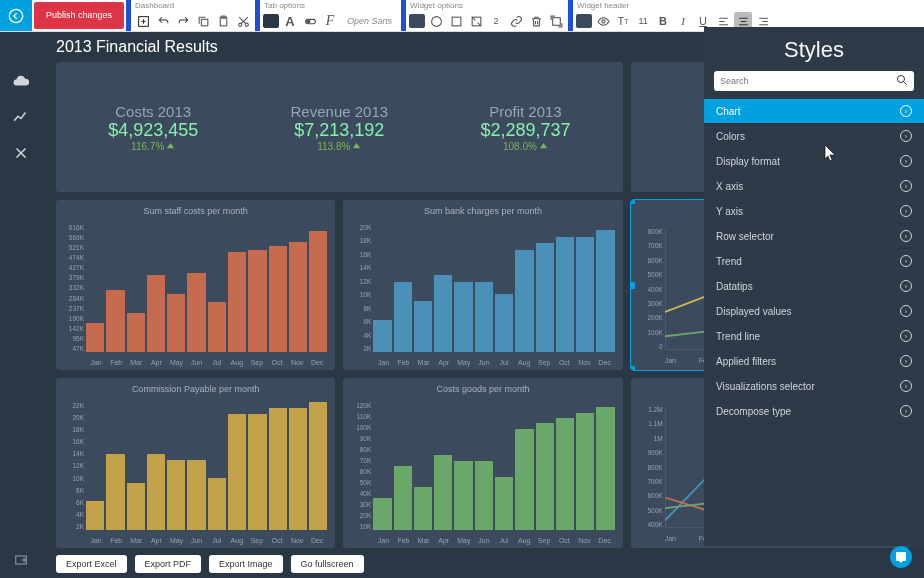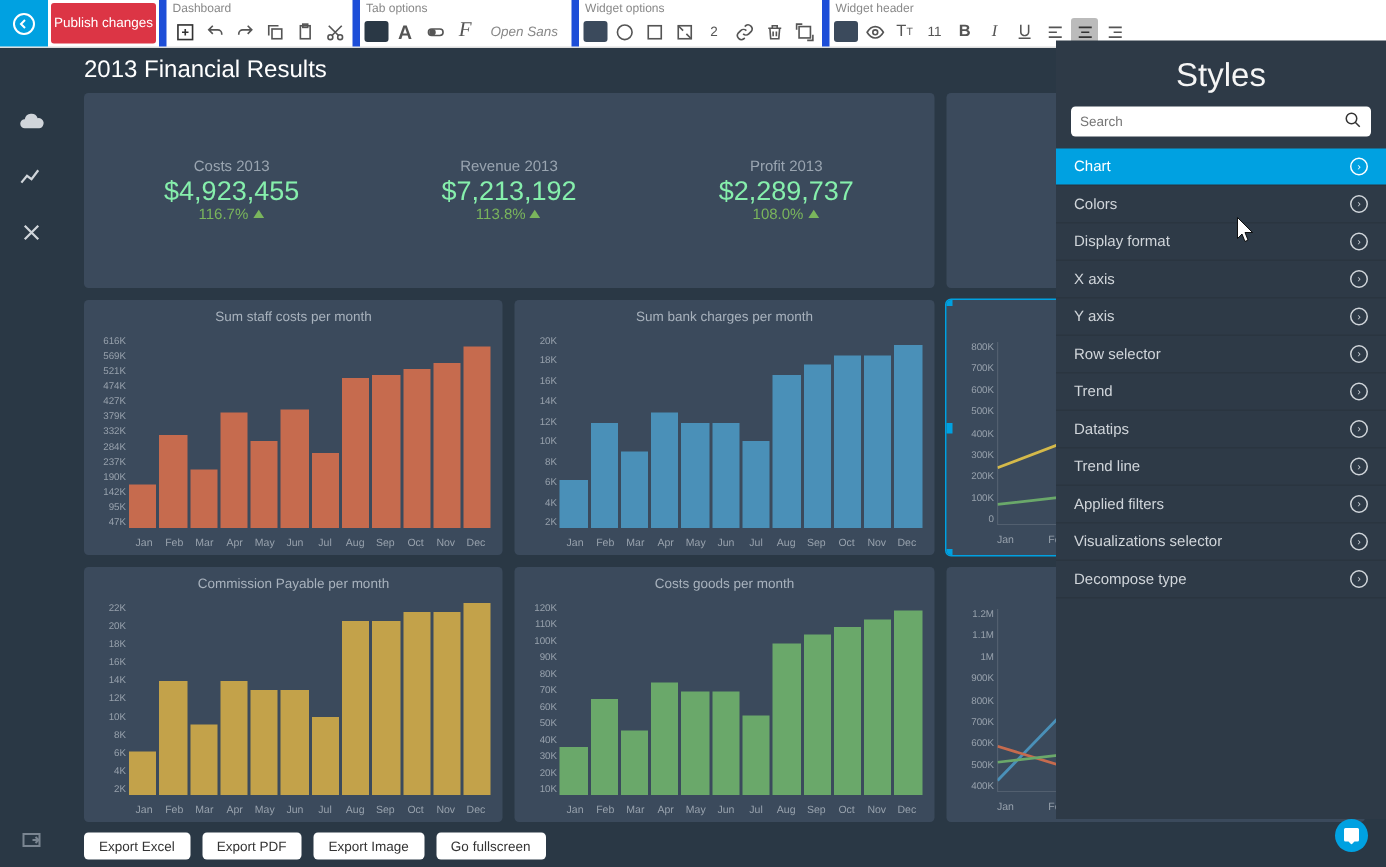--- a/index.html
+++ b/index.html
@@ -1,21 +1,21 @@
 <!DOCTYPE html>
 <html><head>
 <meta charset="utf-8">
 <style>
 * { margin: 0; padding: 0; box-sizing: border-box; }
 body { font-family: "Segoe UI", Arial, sans-serif; font-size: 11px; background: #fff; width: 924px; height: 578px; overflow: hidden; position: relative; }
 
 
 .topbar { height: 32px; background: #fff; display: flex; align-items: stretch; border-bottom: 1px solid #ddd; }
 .back-btn { width: 32px; background: #00a1e1; display: flex; align-items: center; justify-content: center; }
-.publish-btn { background: #dc3545; color: #fff; padding: 0 2px; display: flex; align-items: center; justify-content: center; font-size: 9px; line-height: 1.1; text-align: center; margin: 2px; border-radius: 2px; }
+.publish-btn { background: #dc3545; color: #fff; padding: 0 12px; display: flex; align-items: center; justify-content: center; font-size: 9px; line-height: 1.1; text-align: center; margin: 2px; border-radius: 2px; }
 .tool-section { display: flex; flex-direction: column; border-left: 5px solid #1d4ed8; }
 .tool-label { font-size: 8px; color: #888; padding: 1px 4px; }
 .tool-row { display: flex; align-items: center; gap: 2px; padding: 0 3px; height: 20px; }
 .tbtn { width: 18px; height: 18px; display: flex; align-items: center; justify-content: center; color: #555; font-size: 11px; border-radius: 2px; }
 .tbtn svg { width: 13px; height: 13px; }
 .font-name { font-size: 9px; color: #888; padding: 0 6px; font-style: italic; }
 .num-input { width: 18px; font-size: 9px; color: #555; text-align: center; }
 .tbtn-active { background: #bbb; }
 
 
@@ -24,21 +24,21 @@
 .rail-bottom { position: absolute; bottom: 10px; left: 0; right: 0; display:flex; justify-content:center; }
 
 
 .main { position: absolute; left: 42px; top: 32px; right: 0; bottom: 0; background: #2a3845; }
 .page-title { color: #fff; font-size: 16px; padding: 6px 14px; font-weight: 300; }
 .grid { position: absolute; top: 30px; left: 14px; right: 14px; bottom: 34px; display: grid; grid-template-columns: repeat(3, 1fr); grid-template-rows: 130px 170px 170px; gap: 8px; }
 .widget { background: #3b4a5c; border-radius: 3px; position: relative; overflow: hidden; }
 .widget-title { color: #a8b2bd; font-size: 9px; text-align: center; padding: 6px 0 2px; }
 .kpi-row { display: flex; justify-content: space-around; align-items: center; height: 100%; padding: 10px 6px; }
 .kpi { text-align: center; }
-.kpi-label { color: #9aa5b1; font-size: 10px; }
+.kpi-label { color: #9aa5b1; font-size: 15px; }
 .kpi-value { color: #86efac; font-size: 18px; font-weight: 400; white-space: nowrap; }
 .kpi-delta { color: #7ab55c; font-size: 10px; display:flex; align-items:center; justify-content:center; gap:2px; }
 
 
 .donut-wrap { display: flex; align-items: center; justify-content: center; height: 100%; }
 .legend { position: absolute; right: 8px; top: 6px; font-size: 8px; color: #c0c9d2; }
 .legend-item { display: flex; align-items: center; gap: 4px; margin-bottom: 2px; }
 .swatch { width: 8px; height: 8px; }
 
 
@@ -583,20 +583,24 @@
       </div>
       <div class="acc-item ">
         <span>Trend</span>
         <span class="arrowcircle">›</span>
       </div>
       <div class="acc-item ">
         <span>Datatips</span>
         <span class="arrowcircle">›</span>
       </div>
       <div class="acc-item ">
+        <span>Displayed values</span>
+        <span class="arrowcircle">›</span>
+      </div>
+      <div class="acc-item ">
         <span>Trend line</span>
         <span class="arrowcircle">›</span>
       </div>
       <div class="acc-item ">
         <span>Applied filters</span>
         <span class="arrowcircle">›</span>
       </div>
       <div class="acc-item ">
         <span>Visualizations selector</span>
         <span class="arrowcircle">›</span>

